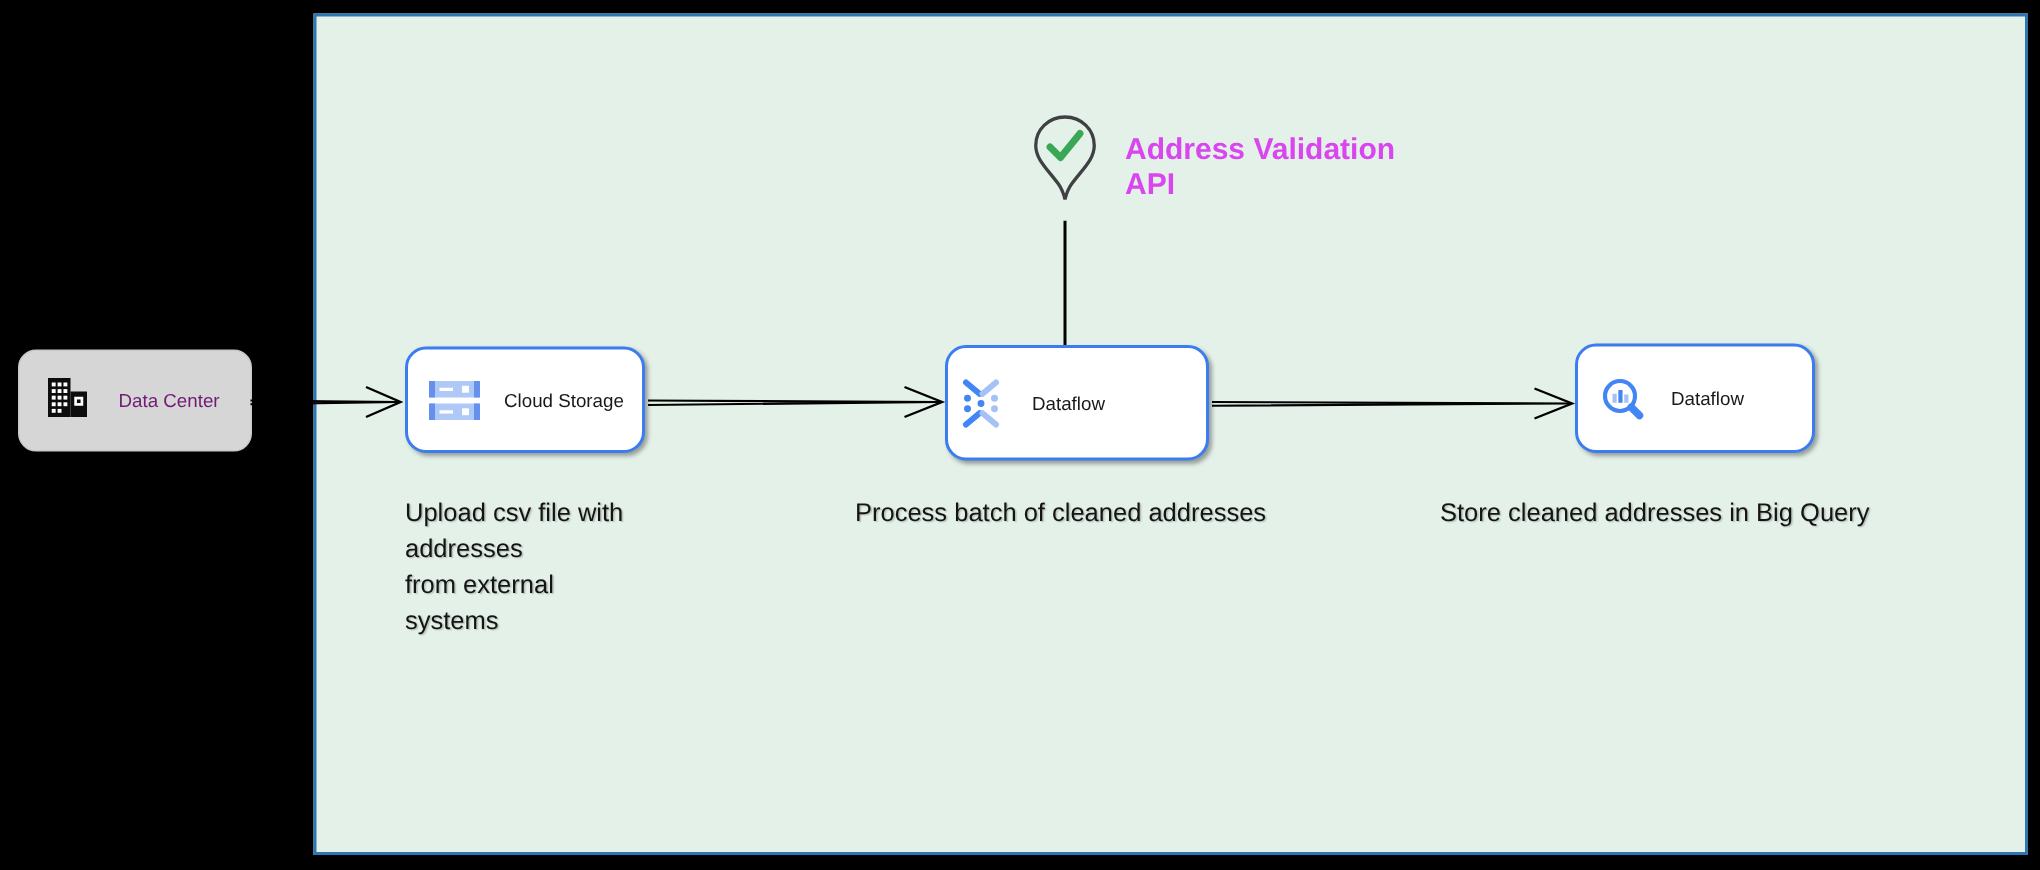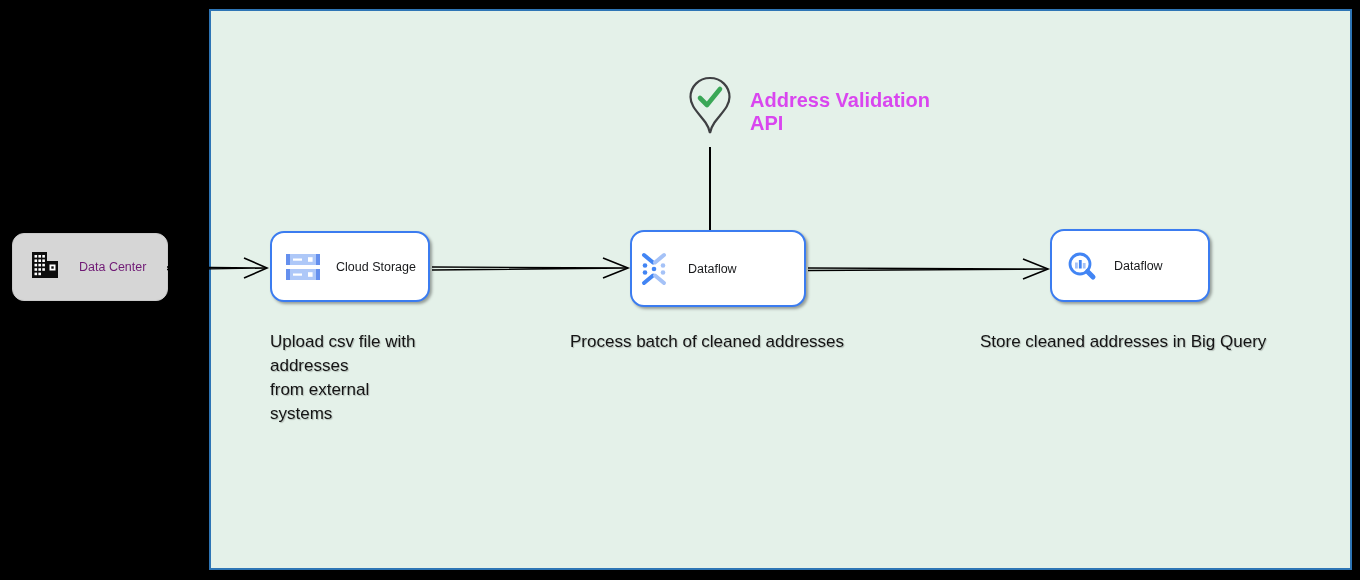--- a/index.html
+++ b/index.html
@@ -185,15 +185,15 @@
     <span class="node-label">Dataflow</span>
   </div>
 
   <div class="caption" style="left:270px; top:330px; width:220px;">Upload csv file with
 addresses
 from external
 systems</div>
 
   <div class="caption" style="left:570px; top:330px; width:360px;">Process batch of cleaned addresses</div>
 
-  <div class="caption" style="left:980px; top:330px; width:360px;">Store cleaned addresses in Big Query</div>
+  <div class="caption" style="left:960px; top:330px; width:360px;">Store cleaned addresses in Big Query</div>
 
 </div>
 
 </body></html>

